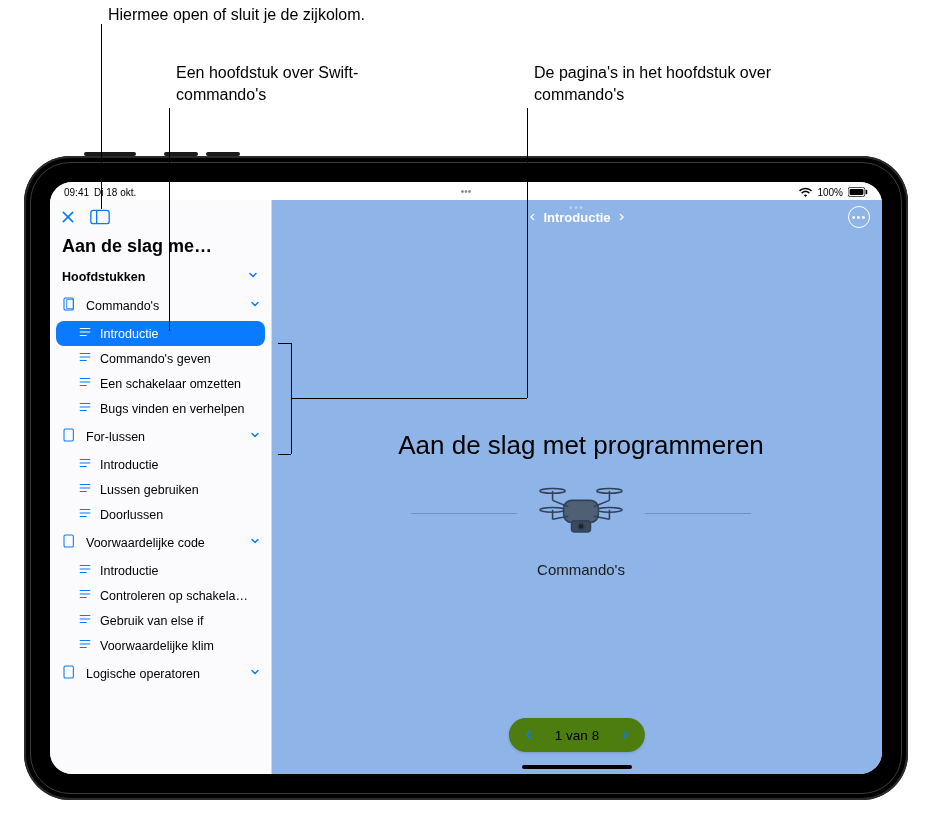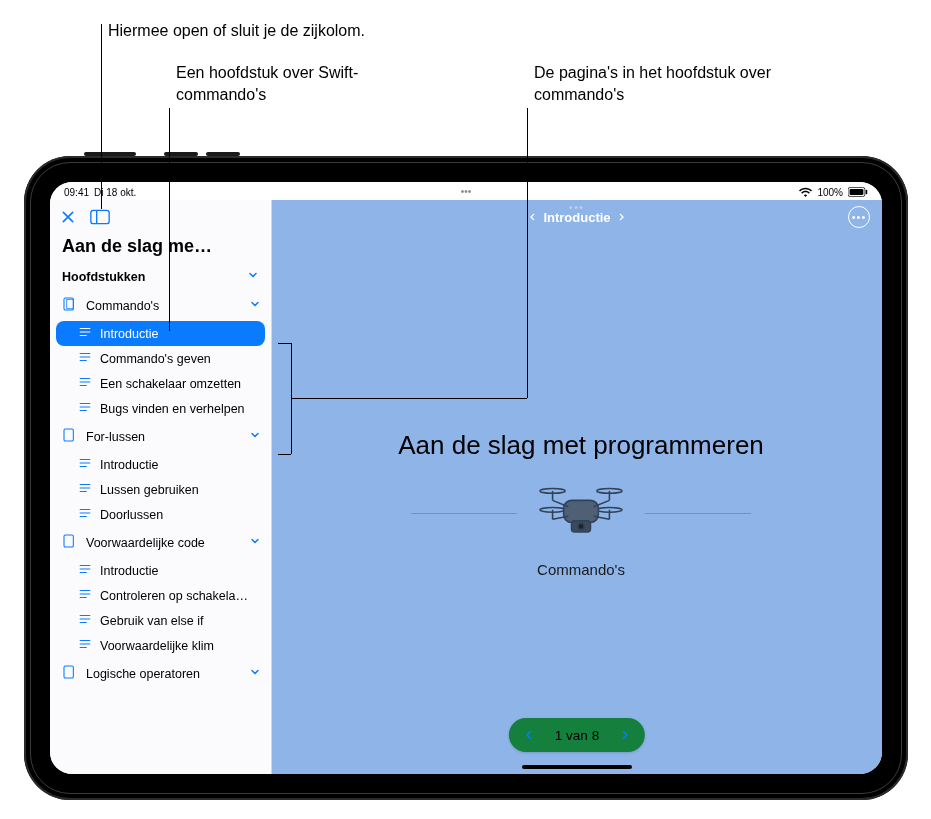--- a/index.html
+++ b/index.html
@@ -151,37 +151,37 @@
   .hero h1 { font-size: 26px; font-weight:500; color:#000; }
   .hero .subtitle{ font-size:15px; color:#1a1a1a; margin-top:-4px;}
   .hero .divider{
     width: 340px; display:flex; align-items:center; gap:16px; justify-content:center;
   }
   .hero .divider .line{ flex:1; height:1px; background:#3a4a5e55; }
   .drone svg{ display:block; }
 
   .pager {
     position:absolute; bottom:22px; left:50%; transform:translateX(-50%);
-    background:#15803d; border-radius:20px; height:34px;
+    background:#4d7c0f; border-radius:20px; height:34px;
     display:flex; align-items:center; gap:10px; padding:0 10px;
     box-shadow: 0 1px 3px rgba(0,0,0,.15);
   }
   .pager .pg-btn{ color:#0a7aff; cursor:pointer; padding:4px 4px; display:flex; }
   .pager .pg-text{ font-size:13.5px; color:#000; padding:0 6px; }
 
   .home-indicator{
     position:absolute; bottom:5px; left:50%; transform:translateX(-50%);
     width:110px; height:4px; background:#000; border-radius:3px;
   }
 </style>
 </head>
 <body>
 
 <div class="callouts">
-  <div class="callout-text" style="left:108px; top:20px;">Hiermee open of sluit je de zijkolom.</div>
+  <div class="callout-text" style="left:108px; top:4px;">Hiermee open of sluit je de zijkolom.</div>
   <div class="callout-line" style="left:101px; top:24px; width:1px; height:185px;"></div>
 
   <div class="callout-text" style="left:176px; top:62px; width:210px;">Een hoofdstuk over Swift-commando's</div>
   <div class="callout-line" style="left:169px; top:108px; width:1px; height:223px;"></div>
 
   <div class="callout-text" style="left:534px; top:62px; width:250px;">De pagina's in het hoofdstuk over commando's</div>
   <div class="callout-line" style="left:527px; top:108px; width:1px; height:290px;"></div>
   <div class="callout-line" style="left:291px; top:398px; width:236px; height:1px;"></div>
   <div class="callout-line" style="left:291px; top:343px; width:1px; height:111px;"></div>
   <div class="callout-line" style="left:278px; top:343px; width:13px; height:1px;"></div>

